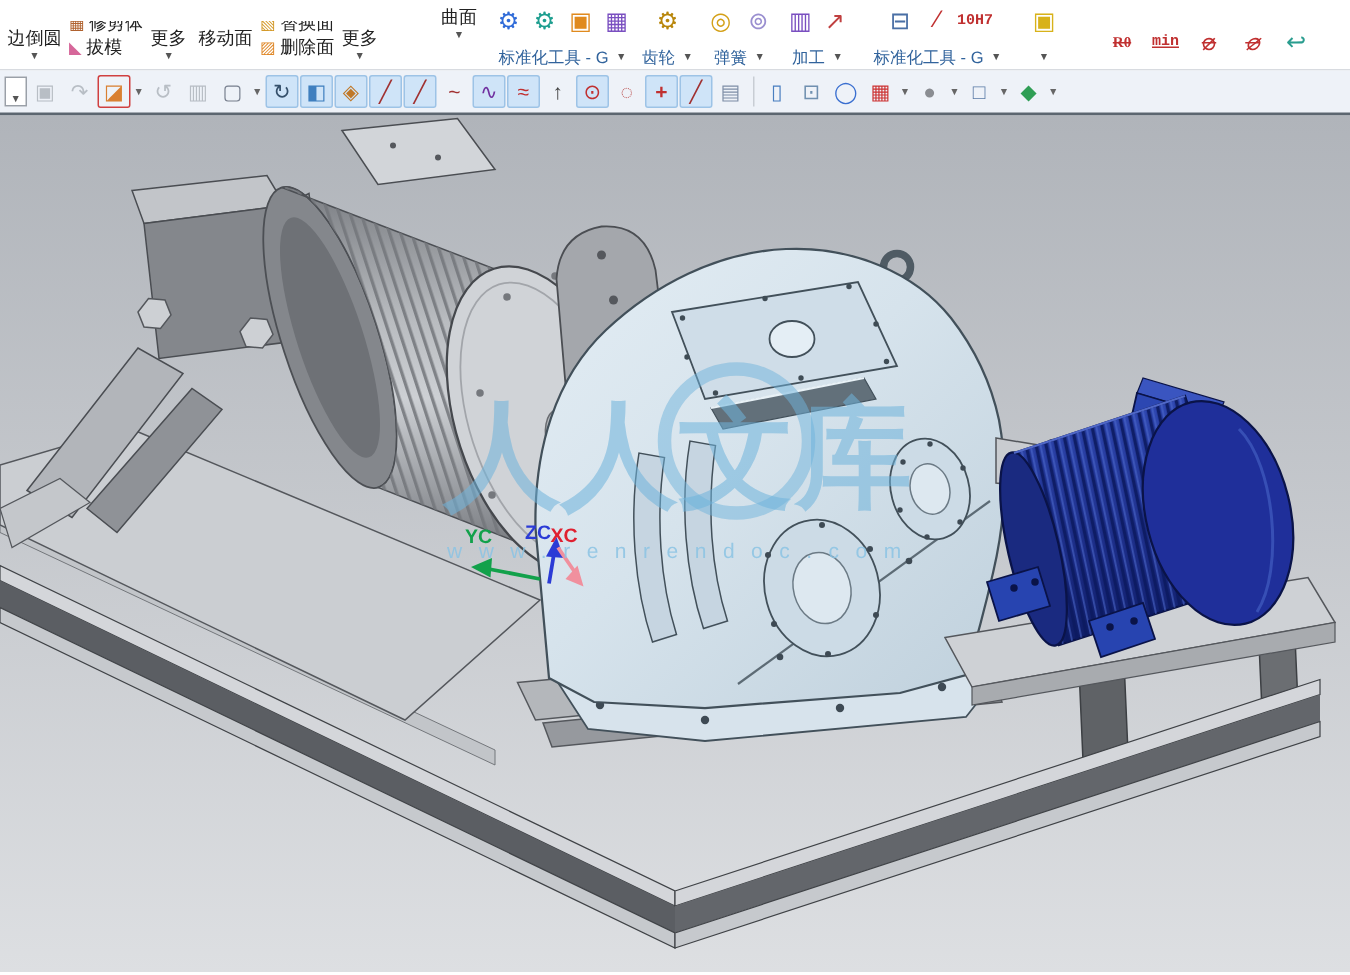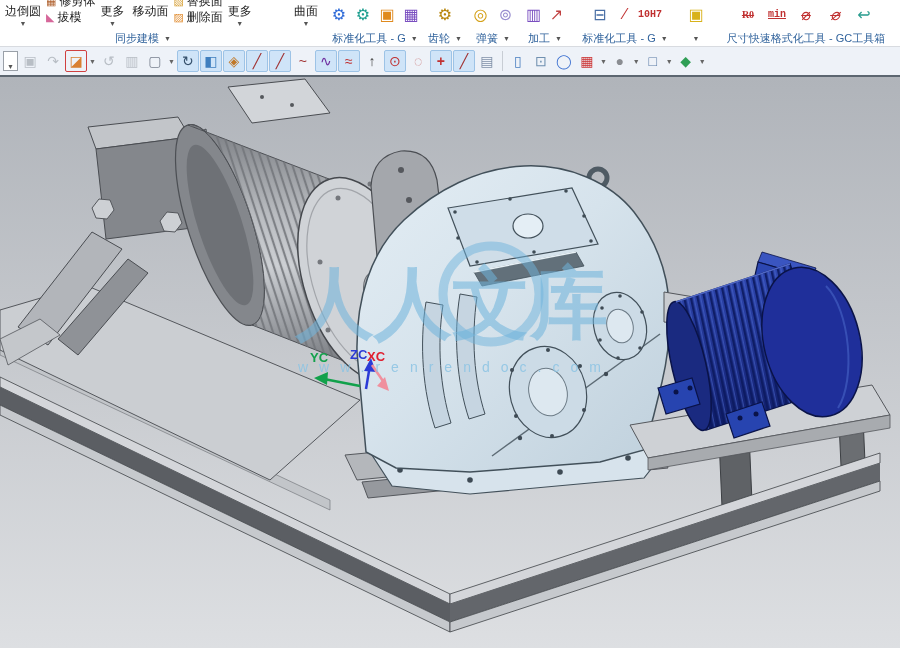--- a/index.html
+++ b/index.html
@@ -72,24 +72,20 @@
         <div class="mini">
           <span class="mic" style="color:#e0892a">▨</span>
           <span>删除面</span>
         </div>
       </div>
       <div class="bigbtn">
         <span>更多</span>
         <span class="car">▼</span>
       </div>
     </div>
-    <div class="glabel">
-      <span>同步建模</span>
-      <span class="car">▼</span>
-    </div>
   </div>
 
   <div class="vsep"></div>
 
   <div class="grp" style="width:38px">
     <div class="grow" style="justify-content:center">
       <div class="bigbtn">
         <span>曲面</span>
         <span class="car">▼</span>
       </div>
@@ -177,23 +173,20 @@
 
   <div class="vsep"></div>
 
   <div class="grp flex1">
     <div class="grow" style="justify-content:center;gap:6px">
       <span class="tic txt strike" style="color:#c03030">R0</span>
       <span class="tic txt ul" style="color:#c03030">min</span>
       <span class="tic strike" style="color:#c03030">⌀</span>
       <span class="tic strike it" style="color:#c03030">⌀</span>
       <span class="tic" style="color:#2a9d8f">↩</span>
-    </div>
-    <div class="glabel">
-      <span>尺寸快速格式化工具 - GC工具箱</span>
     </div>
   </div>
 </div>
 
 <div class="r2">
   <span class="combo">▼</span>
   <span class="i dis">▣</span>
   <span class="i dis">↷</span>
   <span class="i rb" style="color:#d98032">◪</span>
   <span class="car2">▼</span>

